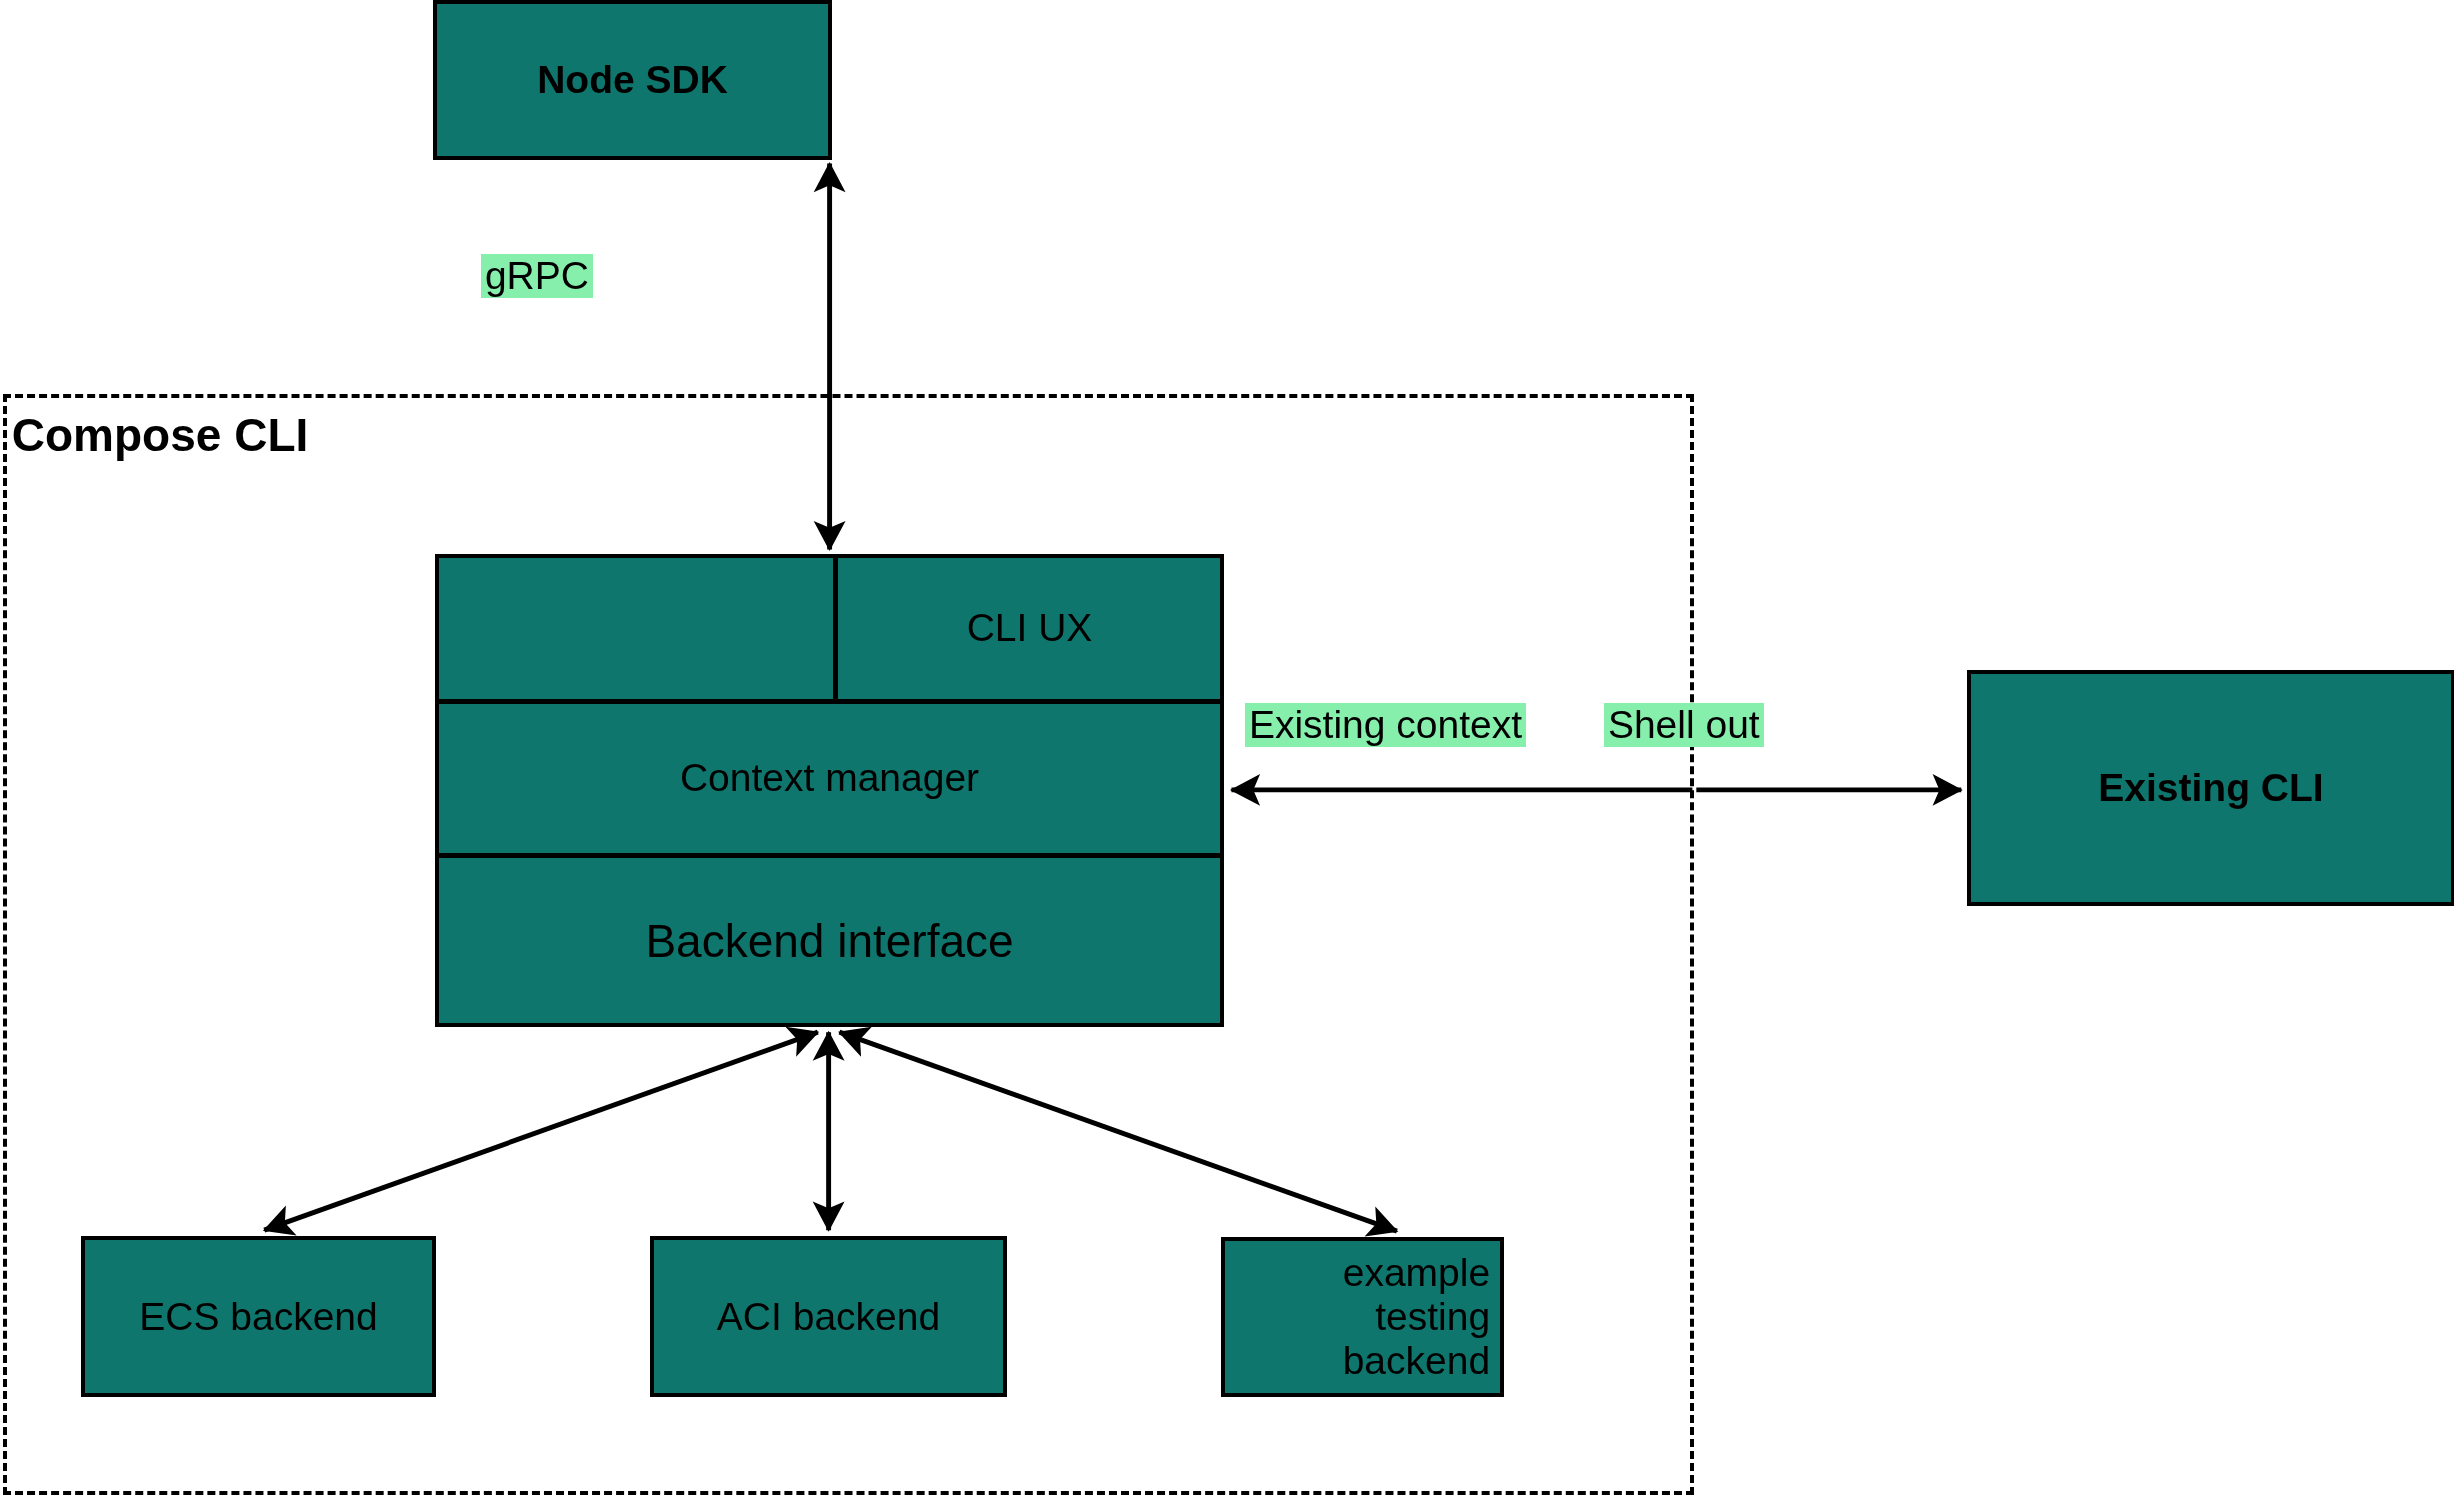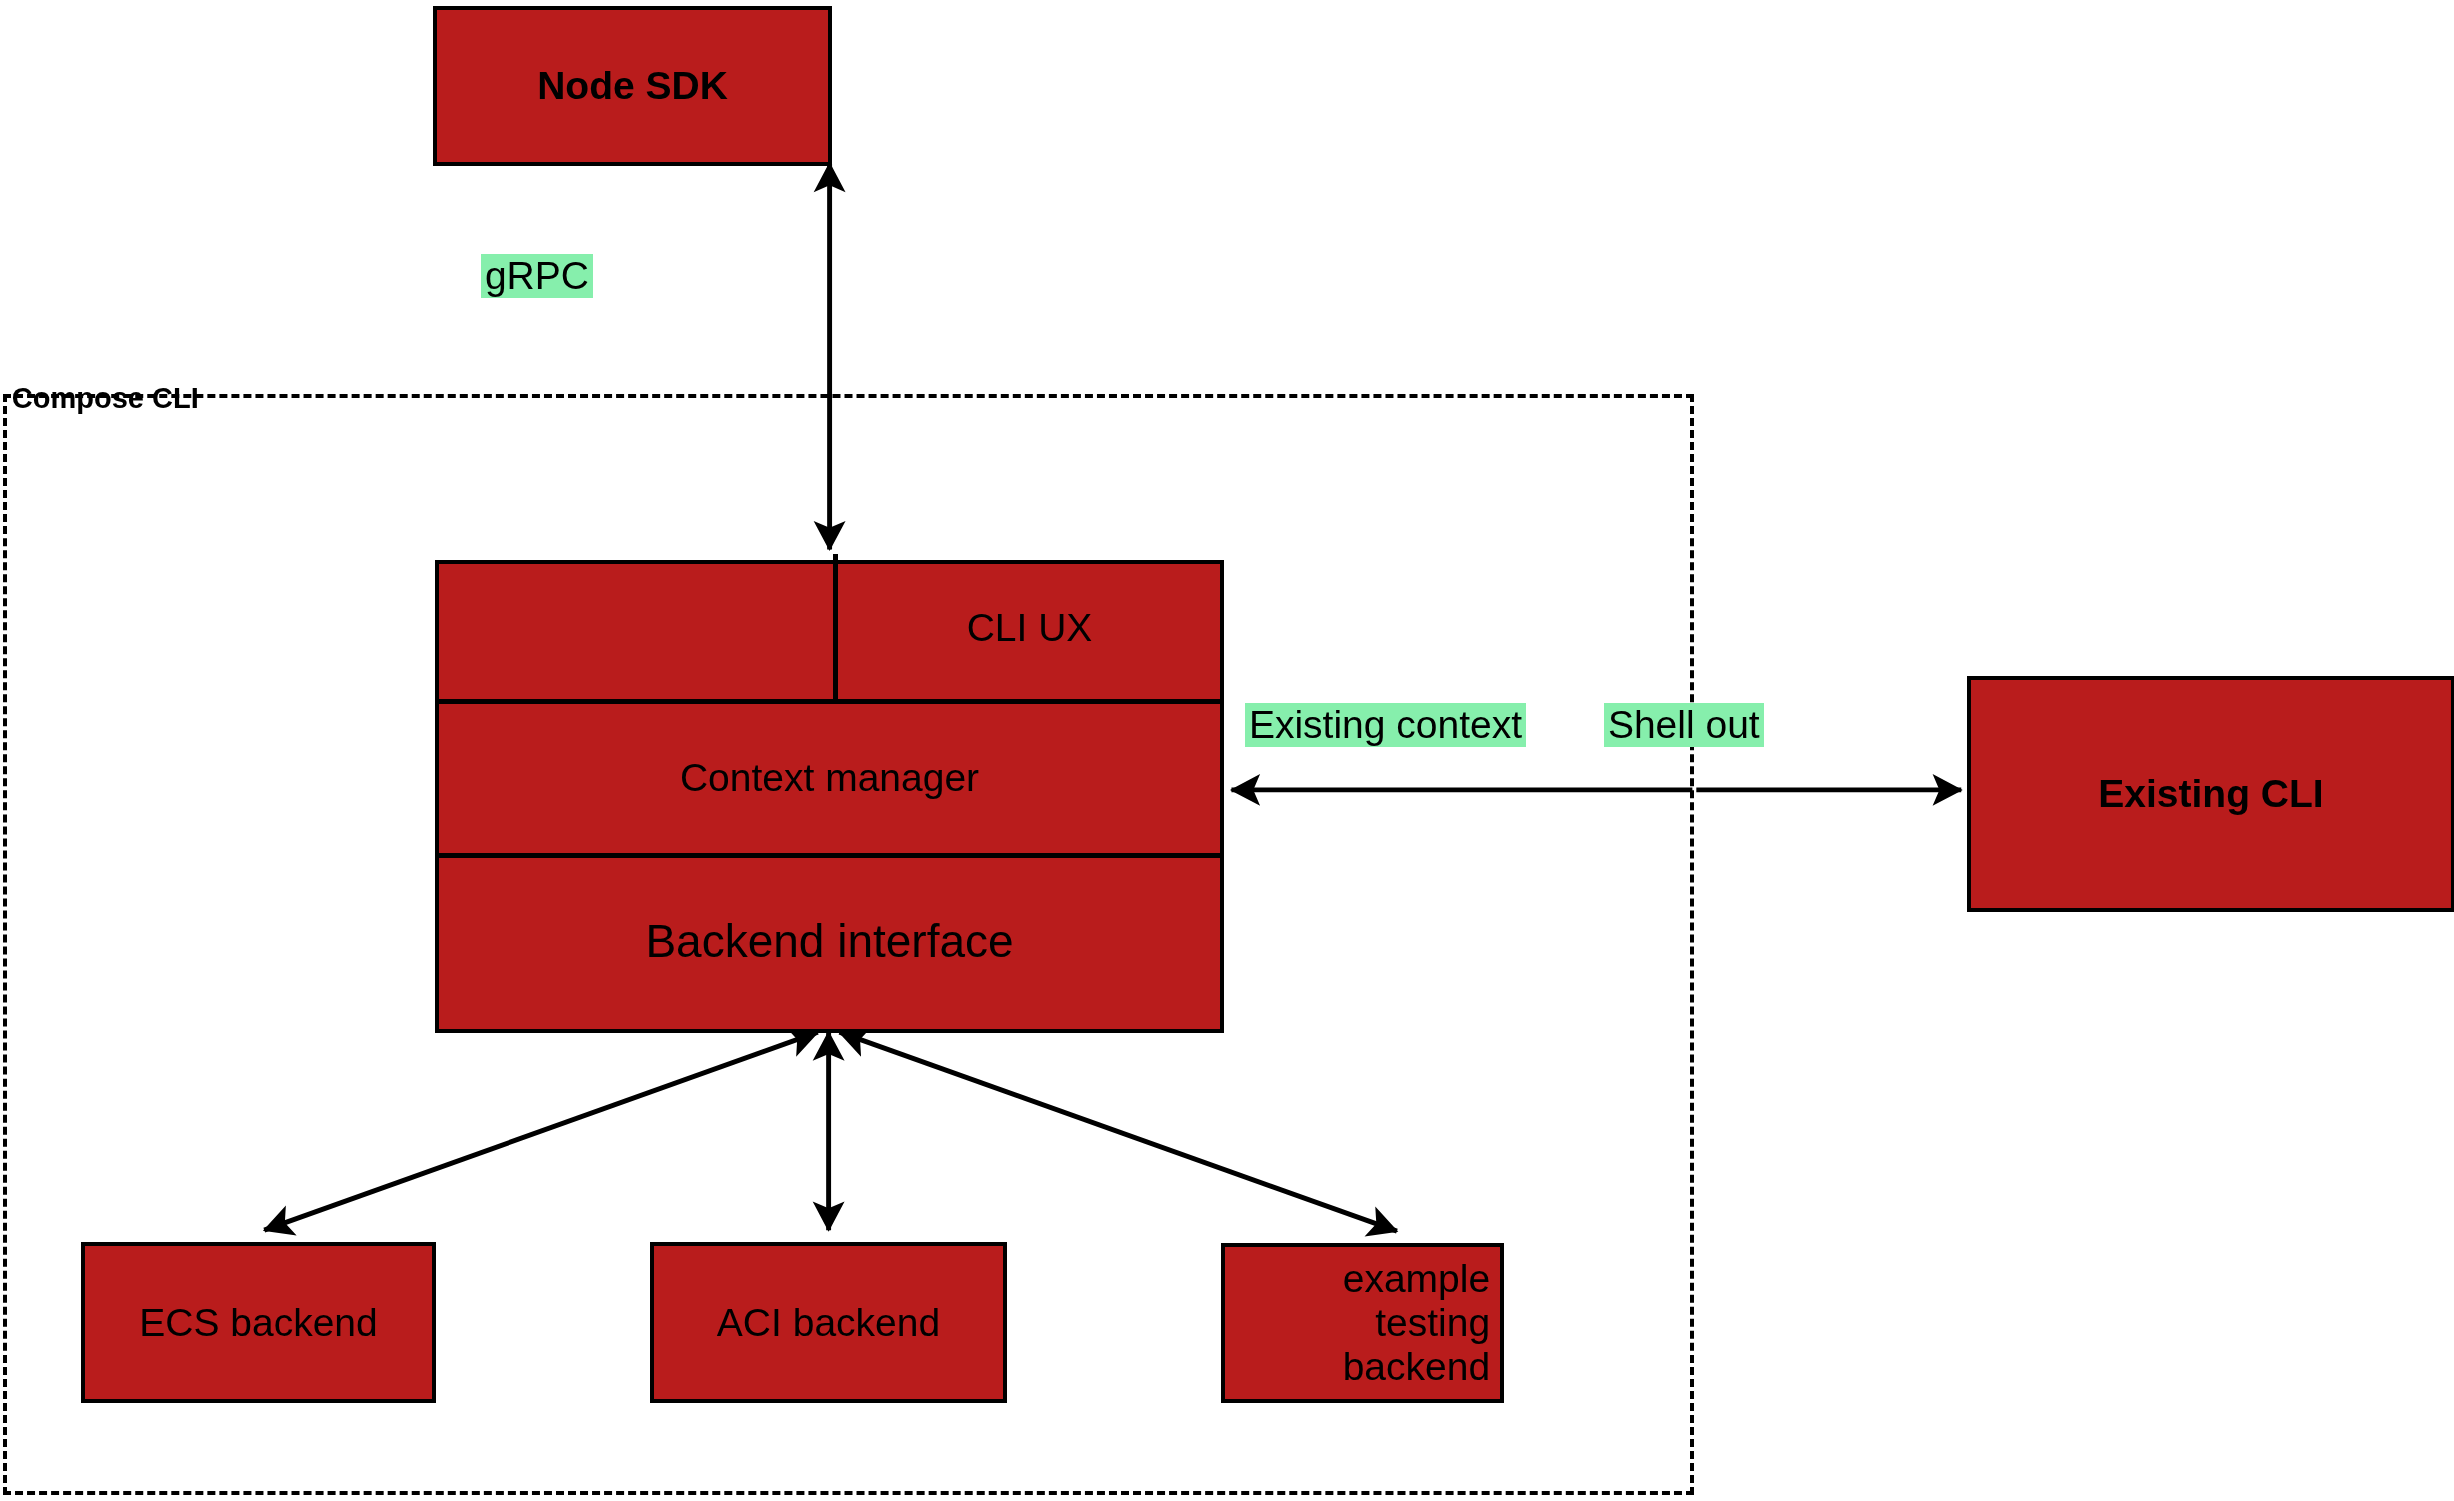--- a/index.html
+++ b/index.html
@@ -21,27 +21,26 @@
     position: absolute;
     left: 0; top: 0;
     width: 2455px;
     height: 1501px;
     pointer-events: none;
   }
   .node {
     position: absolute;
     box-sizing: border-box;
     border: 4.9px solid #000000;
-    background: #b91c1c;
+    background: #0f766e;
     display: flex;
     align-items: center;
     justify-content: center;
     text-align: center;
     line-height: 1.12;
-    margin-top: 6px;
   }
   .node-label {
     display: block;
     padding: 0 9.9px;
     white-space: pre-line;
   }
   .bold { font-weight: 700; }
   .group-dashed {
     position: absolute;
     box-sizing: border-box;
@@ -98,21 +97,21 @@
     <line x1="1722" y1="802" x2="1991" y2="802" stroke="#000000" stroke-width="5" marker-end="url(#ah-end)"></line>
 
     <line x1="830" y1="1048" x2="268" y2="1249" stroke="#000000" stroke-width="5" marker-start="url(#ah-start)" marker-end="url(#ah-end)"></line>
 
     <line x1="841" y1="1048" x2="841" y2="1249" stroke="#000000" stroke-width="5" marker-start="url(#ah-start)" marker-end="url(#ah-end)"></line>
 
     <line x1="852" y1="1048" x2="1418" y2="1250" stroke="#000000" stroke-width="5" marker-start="url(#ah-start)" marker-end="url(#ah-end)"></line>
   </svg>
 
   <div class="group-dashed" id="composeGroup" style="left: 3px; top: 394px; width: 1691px; height: 1101px;"></div>
-  <div class="group-title" id="composeGroupTitle" style="left: 11.8px; top: 382px; font-size: 29px;">Compose CLI</div>
+  <div class="group-title" id="composeGroupTitle" style="left: 11.8px; top: 408px; font-size: 46px;">Compose CLI</div>
 
   <div class="node bold" id="nodeSdk" style="left: 433px; top: 0px; width: 399px; height: 160px; font-size: 39px; font-weight: 700;">
     <span class="node-label">Node SDK</span>
   </div>
 
   <div class="node" id="coreStack" style="left: 435px; top: 554px; width: 789px; height: 473px;"></div>
 
   <div class="subcell" id="cellCliUx" style="left: 835px; top: 554px; width: 389px; height: 148px; font-size: 39px; text-align: center;">
     <span class="node-label">CLI UX</span>
   </div>

